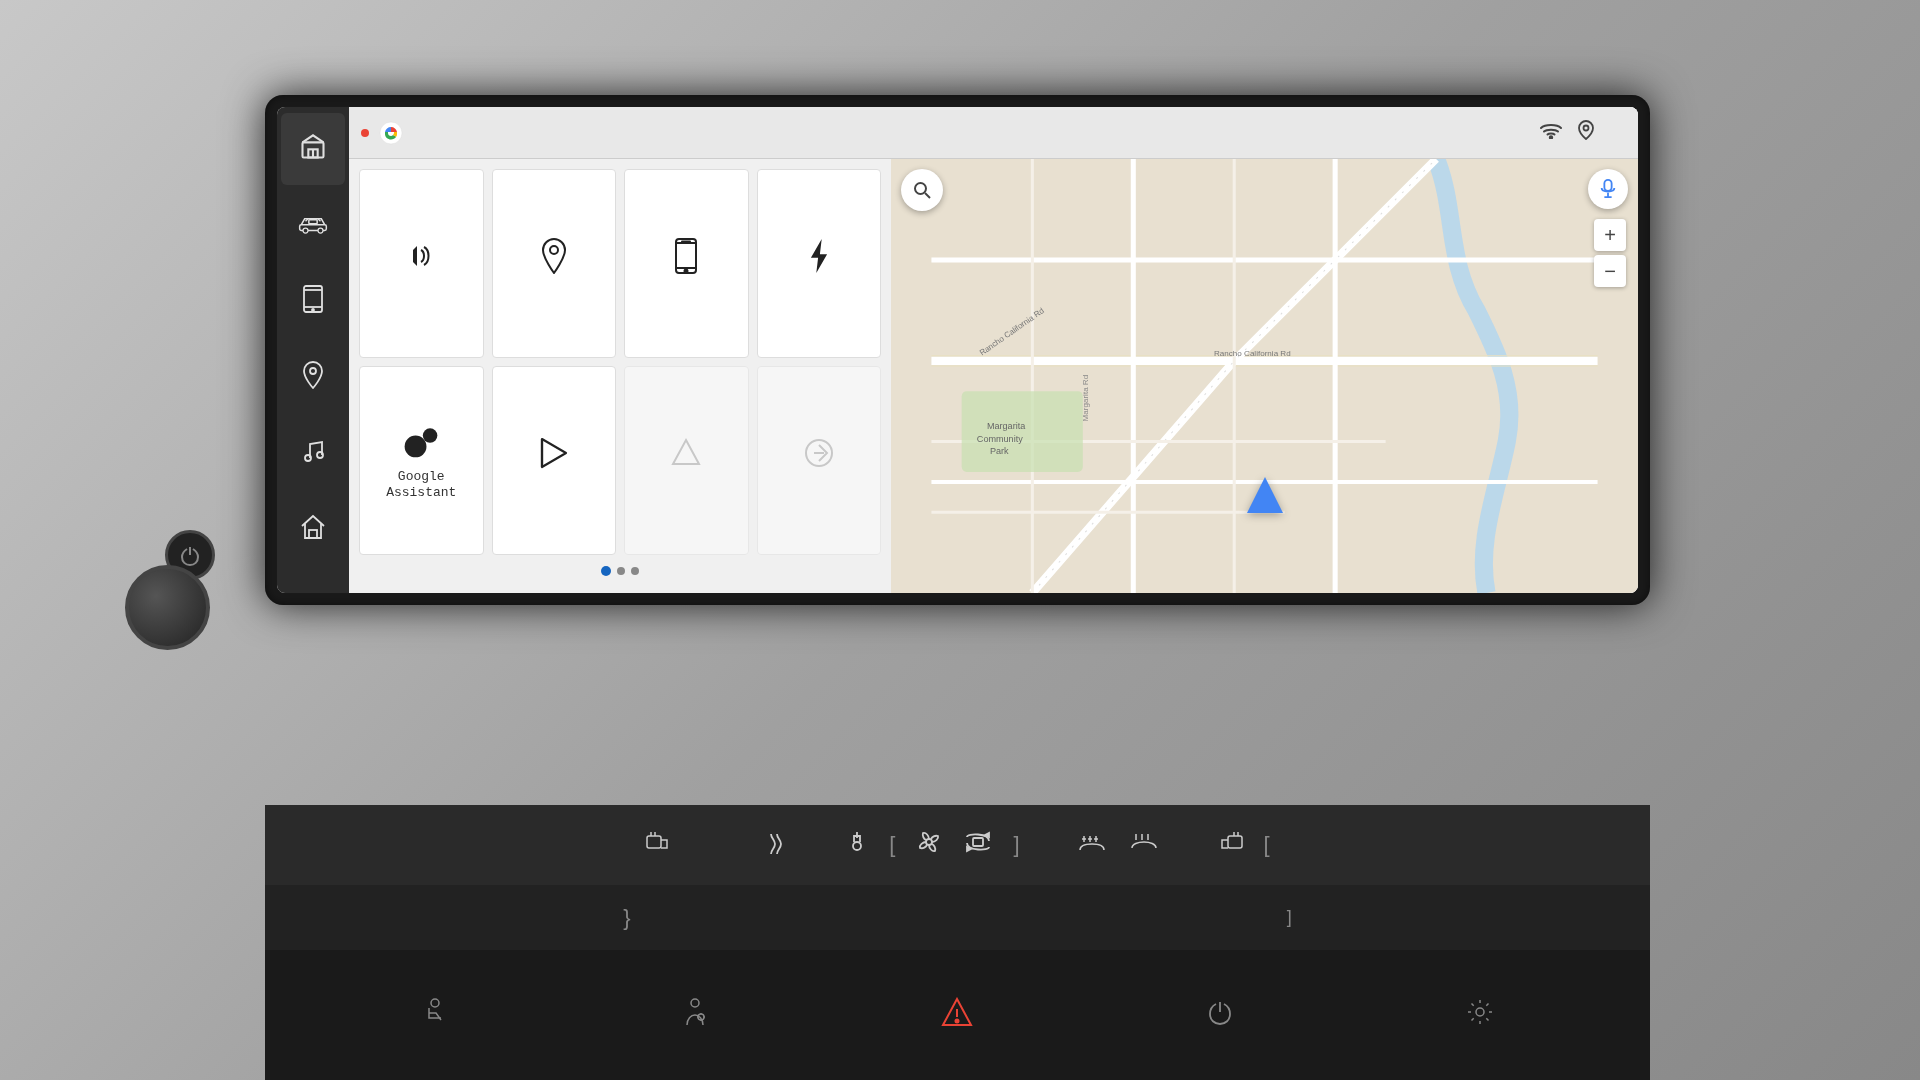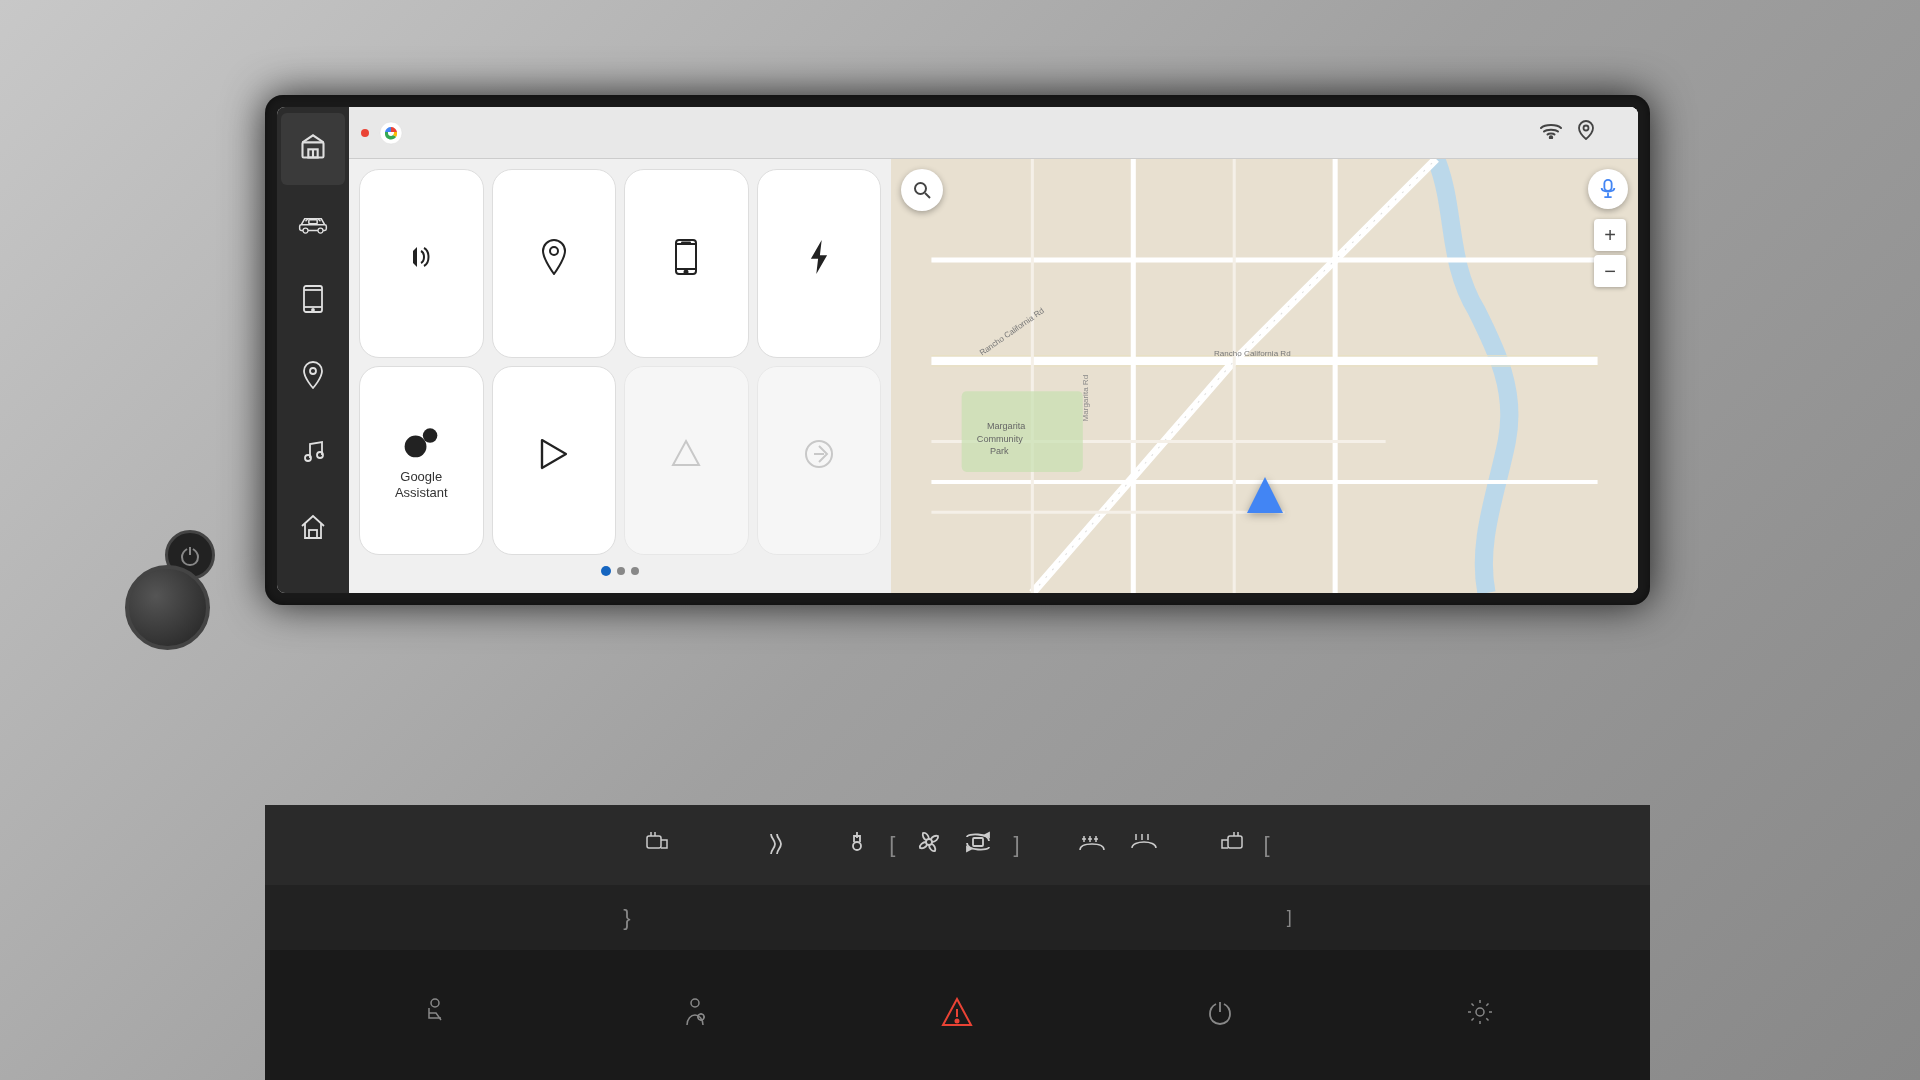--- a/index.html
+++ b/index.html
@@ -159,29 +159,30 @@
 
     .apps-row {
       display: flex;
       gap: 8px;
       flex: 1;
     }
 
     .app-tile {
       flex: 1;
       background: #ffffff;
-      border-radius: 20px;
+      border-radius: 4px;
       border: 1px solid #ddd;
       display: flex;
       flex-direction: column;
       align-items: center;
       justify-content: center;
       gap: 8px;
       cursor: pointer;
       transition: background 0.15s;
+      font-family: Liberation Mono, monospace;
     }
 
     .app-tile.disabled {
       opacity: 0.45;
       cursor: default;
     }
 
     .app-icon {
       font-size: 32px;
       color: #222;

